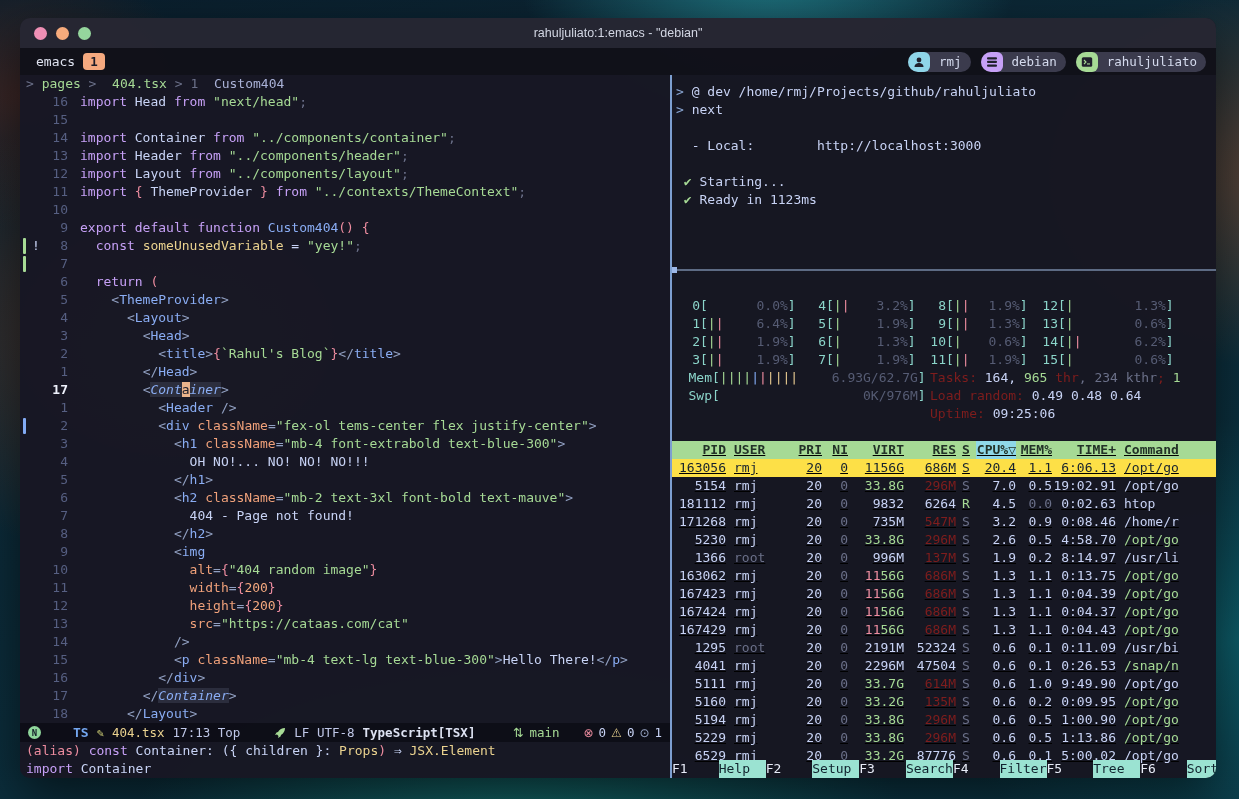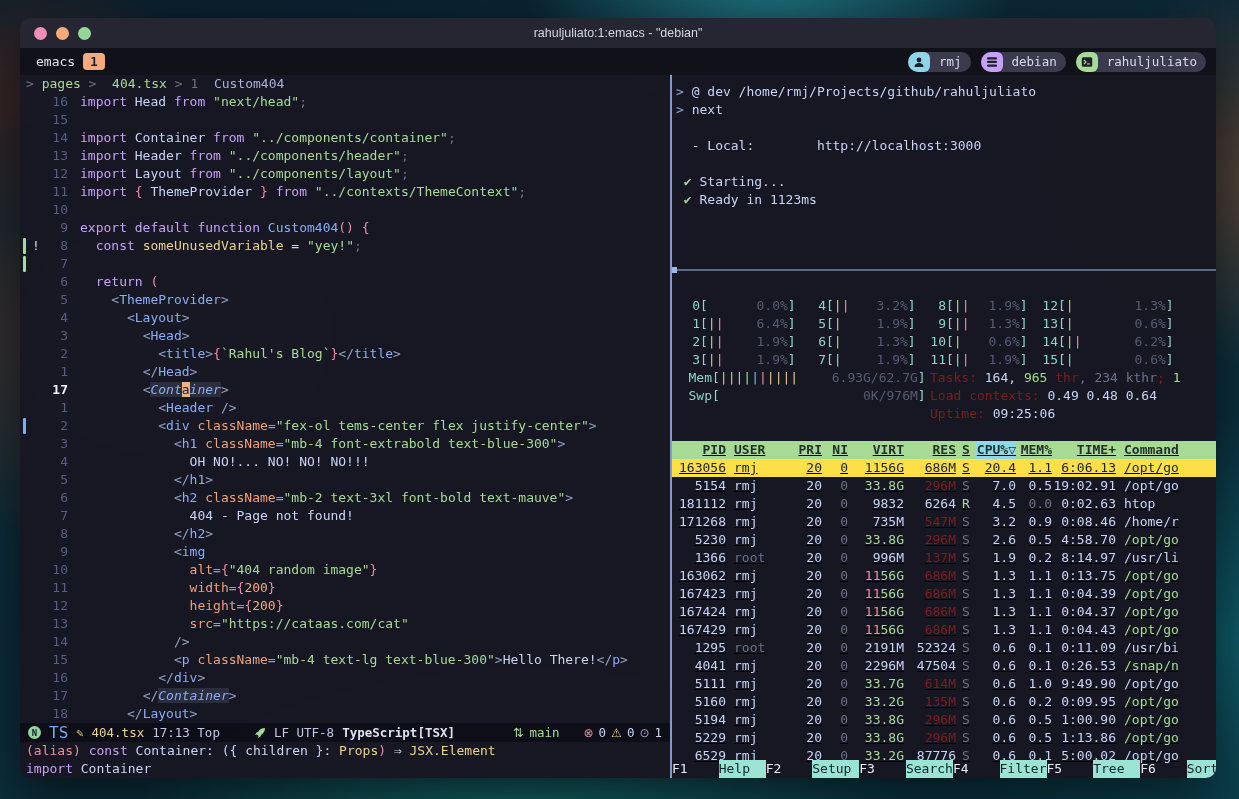--- a/index.html
+++ b/index.html
@@ -56,21 +56,21 @@
   
   .k{color:#c6a0f6}.s{color:#a6da95}.t{color:#8aadf4}.p{color:#91a0c2}.w{color:#c8d3f5}
   .a{color:#f0a17a}.n{color:#f5a97f}.r{color:#ee8da0}.y{color:#ead28f}.d{color:#6b7089}
   .g{color:#a6da95}.pb{color:#8aa7d4}.mauve{color:#c89fd8}.tl{color:#7f1d1d}.vg{color:#a6da95}
   .pk{color:#ee8da0}.bc{color:#a9b1d6}
   .hl{background:rgba(140,150,180,.18);border-radius:0;font-style:italic;}
   .cursor{background:#eab38b;color:#20202c;}
   
   .statusline{height:19px;background:rgba(14,14,23,.96);display:flex;align-items:center;font-size:12.5px;color:#c0c8e8;padding:0 8px;gap:8px;flex:0 0 auto;}
   .evil-badge{width:13px;height:13px;border-radius:50%;background:#8fd69b;color:#15202a;font-size:9px;font-weight:bold;display:flex;align-items:center;justify-content:center;}
-  .ts-badge{color:#74a7f0;font-weight:normal;font-size:16px;}
+  .ts-badge{color:#74a7f0;font-weight:bold;font-size:13px;margin-left:24px;}
   .file-icon{color:#d8d87a;font-size:12px;}
   .sl-file{color:#ead28f;}
   .sl-rocket{margin-left:26px;display:flex;align-items:center;}
   .sl-mode{font-weight:bold;color:#dde2f2;}
   .sl-git{margin-left:auto;display:flex;gap:6px;align-items:center;color:#a6da95;}
   .git-icon{font-family:"DejaVu Sans",sans-serif;color:#a6da95;}
   .sl-diag{display:flex;gap:5px;align-items:center;margin-left:16px;}
   .di{font-family:"DejaVu Sans",sans-serif;font-size:12px;}
   .di-err{color:#ee8da0}.di-warn{color:#ead28f}.di-info{color:#9aa7c7}
   .dn{color:#c8d3f5}
@@ -266,21 +266,21 @@
       <div class="hdivider">
           <span class="tick"></span>
         </div>
       <div class="htop-pane">
         <div class="hmeters">
             <div class="mrow"><span class="meter"><span class="mlab">0</span><span class="br">[</span><span class="minner"><span class="bars"></span><span class="mpct">0.0%</span></span><span class="br">]</span></span><span class="meter"><span class="mlab">4</span><span class="br">[</span><span class="minner"><span class="bars"><span class="bar-g">|</span><span class="bar-p">|</span></span><span class="mpct">3.2%</span></span><span class="br">]</span></span><span class="meter"><span class="mlab">8</span><span class="br">[</span><span class="minner"><span class="bars"><span class="bar-g">|</span><span class="bar-p">|</span></span><span class="mpct">1.9%</span></span><span class="br">]</span></span><span class="meter"><span class="mlab">12</span><span class="br">[</span><span class="minner"><span class="bars"><span class="bar-g">|</span></span><span class="mpct">1.3%</span></span><span class="br">]</span></span></div>
             <div class="mrow"><span class="meter"><span class="mlab">1</span><span class="br">[</span><span class="minner"><span class="bars"><span class="bar-g">|</span><span class="bar-p">|</span></span><span class="mpct">6.4%</span></span><span class="br">]</span></span><span class="meter"><span class="mlab">5</span><span class="br">[</span><span class="minner"><span class="bars"><span class="bar-g">|</span></span><span class="mpct">1.9%</span></span><span class="br">]</span></span><span class="meter"><span class="mlab">9</span><span class="br">[</span><span class="minner"><span class="bars"><span class="bar-g">|</span><span class="bar-p">|</span></span><span class="mpct">1.3%</span></span><span class="br">]</span></span><span class="meter"><span class="mlab">13</span><span class="br">[</span><span class="minner"><span class="bars"><span class="bar-g">|</span></span><span class="mpct">0.6%</span></span><span class="br">]</span></span></div>
             <div class="mrow"><span class="meter"><span class="mlab">2</span><span class="br">[</span><span class="minner"><span class="bars"><span class="bar-g">|</span><span class="bar-p">|</span></span><span class="mpct">1.9%</span></span><span class="br">]</span></span><span class="meter"><span class="mlab">6</span><span class="br">[</span><span class="minner"><span class="bars"><span class="bar-g">|</span></span><span class="mpct">1.3%</span></span><span class="br">]</span></span><span class="meter"><span class="mlab">10</span><span class="br">[</span><span class="minner"><span class="bars"><span class="bar-g">|</span></span><span class="mpct">0.6%</span></span><span class="br">]</span></span><span class="meter"><span class="mlab">14</span><span class="br">[</span><span class="minner"><span class="bars"><span class="bar-g">|</span><span class="bar-p">|</span></span><span class="mpct">6.2%</span></span><span class="br">]</span></span></div>
             <div class="mrow"><span class="meter"><span class="mlab">3</span><span class="br">[</span><span class="minner"><span class="bars"><span class="bar-g">|</span><span class="bar-p">|</span></span><span class="mpct">1.9%</span></span><span class="br">]</span></span><span class="meter"><span class="mlab">7</span><span class="br">[</span><span class="minner"><span class="bars"><span class="bar-g">|</span></span><span class="mpct">1.9%</span></span><span class="br">]</span></span><span class="meter"><span class="mlab">11</span><span class="br">[</span><span class="minner"><span class="bars"><span class="bar-g">|</span><span class="bar-p">|</span></span><span class="mpct">1.9%</span></span><span class="br">]</span></span><span class="meter"><span class="mlab">15</span><span class="br">[</span><span class="minner"><span class="bars"><span class="bar-g">|</span></span><span class="mpct">0.6%</span></span><span class="br">]</span></span></div>
             <div class="statrow"><span class="statleft"><span class="meter"><span class="mlab">Mem</span><span class="br">[</span><span class="minner"><span class="bars"><span class="bar-g">|</span><span class="bar-g">|</span><span class="bar-g">|</span><span class="bar-g">|</span><span class="bar-b">|</span><span class="bar-p">|</span><span class="bar-y">|</span><span class="bar-y">|</span><span class="bar-y">|</span><span class="bar-y">|</span></span><span class="mpct">6.93G/62.7G</span></span><span class="br">]</span></span></span><span><span class="tl">Tasks: </span><span class="w">164, </span><span class="g">965</span><span class="tl"> thr</span><span class="d">, 234 kthr</span><span class="tl">; </span><span class="g">1</span></span></div>
-            <div class="statrow"><span class="statleft"><span class="meter"><span class="mlab">Swp</span><span class="br">[</span><span class="minner"><span class="bars"></span><span class="mpct">0K/976M</span></span><span class="br">]</span></span></span><span><span class="tl">Load contexts: </span><span class="w">0.49 0.48 0.64</span></span></div>
+            <div class="statrow"><span class="statleft"><span class="meter"><span class="mlab">Swp</span><span class="br">[</span><span class="minner"><span class="bars"></span><span class="mpct">0K/976M</span></span><span class="br">]</span></span></span><span><span class="tl">Load random: </span><span class="w">0.49 0.48 0.64</span></span></div>
             <div class="statrow"><span class="statleft"></span><span><span class="tl">Uptime: </span><span class="w">09:25:06</span></span></div>
           </div>
         <div class="htable">
             <div class="phead"><span class="cell c-pid">PID</span><span class="cell c-user">USER</span><span class="cell c-pri">PRI</span><span class="cell c-ni">NI</span><span class="cell c-virt">VIRT</span><span class="cell c-res">RES</span><span class="cell c-s">S</span><span class="cell c-cpu sortcol">CPU%▽</span><span class="cell c-mem">MEM%</span><span class="cell c-time">TIME+</span><span class="cell c-cmd">Command</span></div>
             <div class="prow sel"><span class="cell c-pid">163056</span><span class="cell c-user">rmj</span><span class="cell c-pri">20</span><span class="cell c-ni">0</span><span class="cell c-virt">1156G</span><span class="cell c-res">686M</span><span class="cell c-s">S</span><span class="cell c-cpu">20.4</span><span class="cell c-mem">1.1</span><span class="cell c-time">6:06.13</span><span class="cell c-cmd">/opt/go</span></div>
             <div class="prow"><span class="cell c-pid">5154</span><span class="cell c-user">rmj</span><span class="cell c-pri">20</span><span class="cell c-ni">0</span><span class="cell c-virt"><span class="vg">33.8G</span></span><span class="cell c-res"><span class="tl">296M</span></span><span class="cell c-s">S</span><span class="cell c-cpu">7.0</span><span class="cell c-mem">0.5</span><span class="cell c-time">19:02.91</span><span class="cell c-cmd">/opt/go</span></div>
             <div class="prow"><span class="cell c-pid">181112</span><span class="cell c-user">rmj</span><span class="cell c-pri">20</span><span class="cell c-ni">0</span><span class="cell c-virt">9832</span><span class="cell c-res">6264</span><span class="cell c-s"><span class="g">R</span></span><span class="cell c-cpu">4.5</span><span class="cell c-mem"><span class="d">0.0</span></span><span class="cell c-time">0:02.63</span><span class="cell c-cmd">htop</span></div>
             <div class="prow"><span class="cell c-pid">171268</span><span class="cell c-user">rmj</span><span class="cell c-pri">20</span><span class="cell c-ni">0</span><span class="cell c-virt">735M</span><span class="cell c-res"><span class="tl">547M</span></span><span class="cell c-s">S</span><span class="cell c-cpu">3.2</span><span class="cell c-mem">0.9</span><span class="cell c-time">0:08.46</span><span class="cell c-cmd">/home/r</span></div>
             <div class="prow"><span class="cell c-pid">5230</span><span class="cell c-user">rmj</span><span class="cell c-pri">20</span><span class="cell c-ni">0</span><span class="cell c-virt"><span class="vg">33.8G</span></span><span class="cell c-res"><span class="tl">296M</span></span><span class="cell c-s">S</span><span class="cell c-cpu">2.6</span><span class="cell c-mem">0.5</span><span class="cell c-time">4:58.70</span><span class="cell c-cmd"><span class="g">/opt/go</span></span></div>
             <div class="prow"><span class="cell c-pid">1366</span><span class="cell c-user"><span class="d">root</span></span><span class="cell c-pri">20</span><span class="cell c-ni">0</span><span class="cell c-virt">996M</span><span class="cell c-res"><span class="tl">137M</span></span><span class="cell c-s">S</span><span class="cell c-cpu">1.9</span><span class="cell c-mem">0.2</span><span class="cell c-time">8:14.97</span><span class="cell c-cmd">/usr/li</span></div>

